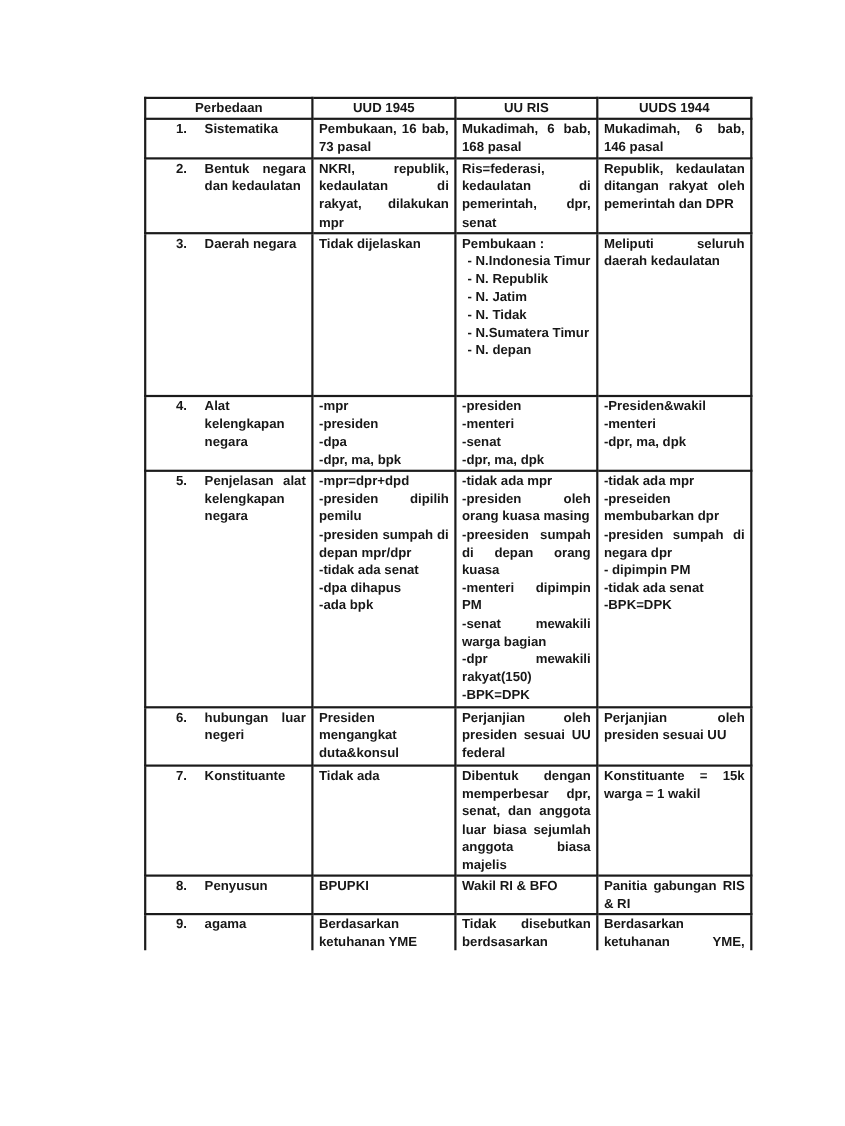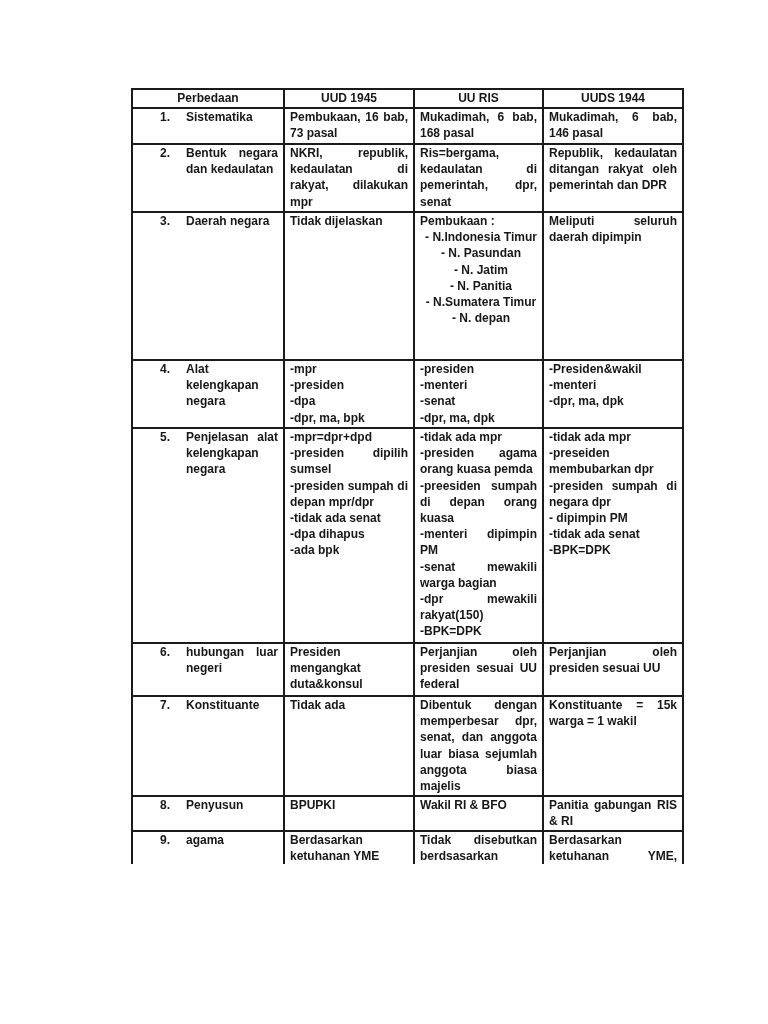--- a/index.html
+++ b/index.html
@@ -42,21 +42,21 @@
     line-height: 17px;
     padding: 0 2px;
     text-align: center;
   }
   td .p {
     text-align: justify;
   }
   td .p.hang {
     padding-left: 15px;
     text-indent: -10px;
-    text-align: center;
+    text-align: left;
   }
   td .itemrow {
     display: flex;
     padding-left: 22px;
   }
   td .itemrow .num {
     flex: none;
     width: 26px;
   }
   td .itemrow .lbl {
@@ -118,47 +118,47 @@
           <td>
             <div class="itemrow">
               <span class="num">2.</span>
               <span class="lbl">Bentuk negara dan kedaulatan</span>
             </div>
           </td>
           <td>
             <div class="p">NKRI, republik, kedaulatan di rakyat, dilakukan mpr</div>
           </td>
           <td>
-            <div class="p">Ris=bergama, kedaulatan di pemerintah, dpr, senat</div>
+            <div class="p">Ris=federasi, kedaulatan di pemerintah, dpr, senat</div>
           </td>
           <td>
             <div class="p">Republik, kedaulatan ditangan rakyat oleh pemerintah dan DPR</div>
           </td>
         </tr>
         <tr>
           <td>
             <div class="itemrow">
               <span class="num">3.</span>
               <span class="lbl">Daerah negara</span>
             </div>
           </td>
           <td>
             <div class="p">Tidak dijelaskan</div>
           </td>
           <td>
             <div class="p">Pembukaan :</div>
             <div class="p hang">- N.Indonesia Timur</div>
-            <div class="p hang">- N. Pasundan</div>
+            <div class="p hang">- N. Republik</div>
             <div class="p hang">- N. Jatim</div>
-            <div class="p hang">- N. Panitia</div>
+            <div class="p hang">- N. Tidak</div>
             <div class="p hang">- N.Sumatera Timur</div>
             <div class="p hang">- N. depan</div>
           </td>
           <td>
-            <div class="p">Meliputi seluruh daerah dipimpin</div>
+            <div class="p">Meliputi seluruh daerah kedaulatan</div>
           </td>
         </tr>
         <tr>
           <td>
             <div class="itemrow">
               <span class="num">4.</span>
               <span class="lbl">Alat kelengkapan negara</span>
             </div>
           </td>
           <td>
@@ -181,29 +181,29 @@
         </tr>
         <tr>
           <td>
             <div class="itemrow">
               <span class="num">5.</span>
               <span class="lbl">Penjelasan alat kelengkapan negara</span>
             </div>
           </td>
           <td>
             <div class="p">-mpr=dpr+dpd</div>
-            <div class="p">-presiden dipilih sumsel</div>
+            <div class="p">-presiden dipilih pemilu</div>
             <div class="p">-presiden sumpah di depan mpr/dpr</div>
             <div class="p">-tidak ada senat</div>
             <div class="p">-dpa dihapus</div>
             <div class="p">-ada bpk</div>
           </td>
           <td>
             <div class="p">-tidak ada mpr</div>
-            <div class="p">-presiden agama orang kuasa pemda</div>
+            <div class="p">-presiden oleh orang kuasa masing</div>
             <div class="p">-preesiden sumpah di depan orang kuasa</div>
             <div class="p">-menteri dipimpin PM</div>
             <div class="p">-senat mewakili warga bagian</div>
             <div class="p">-dpr mewakili rakyat(150)</div>
             <div class="p">-BPK=DPK</div>
           </td>
           <td>
             <div class="p">-tidak ada mpr</div>
             <div class="p">-preseiden membubarkan dpr</div>
             <div class="p">-presiden sumpah di negara dpr</div>

